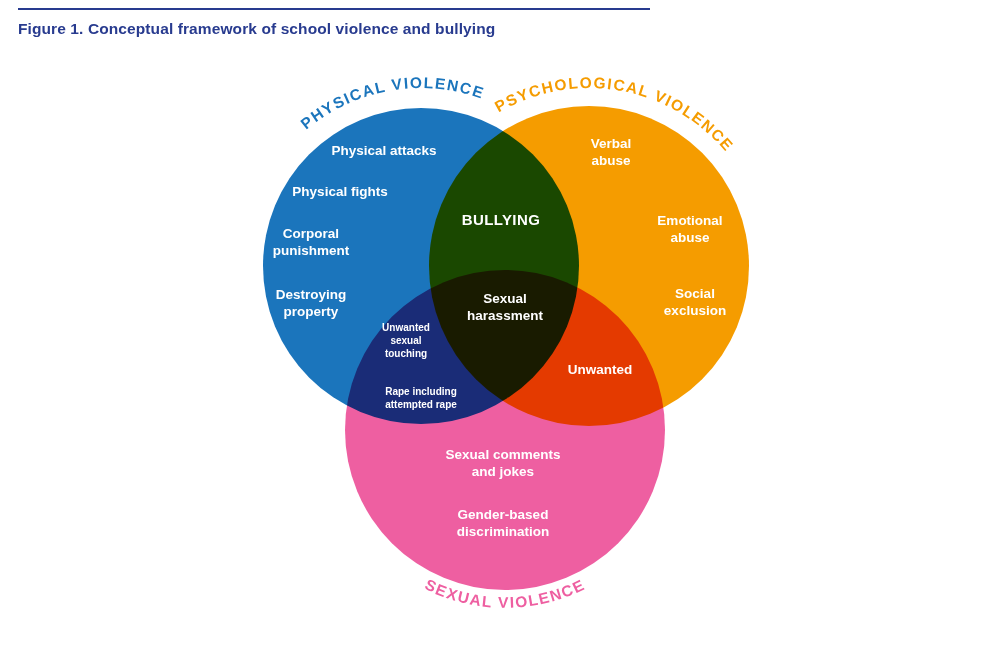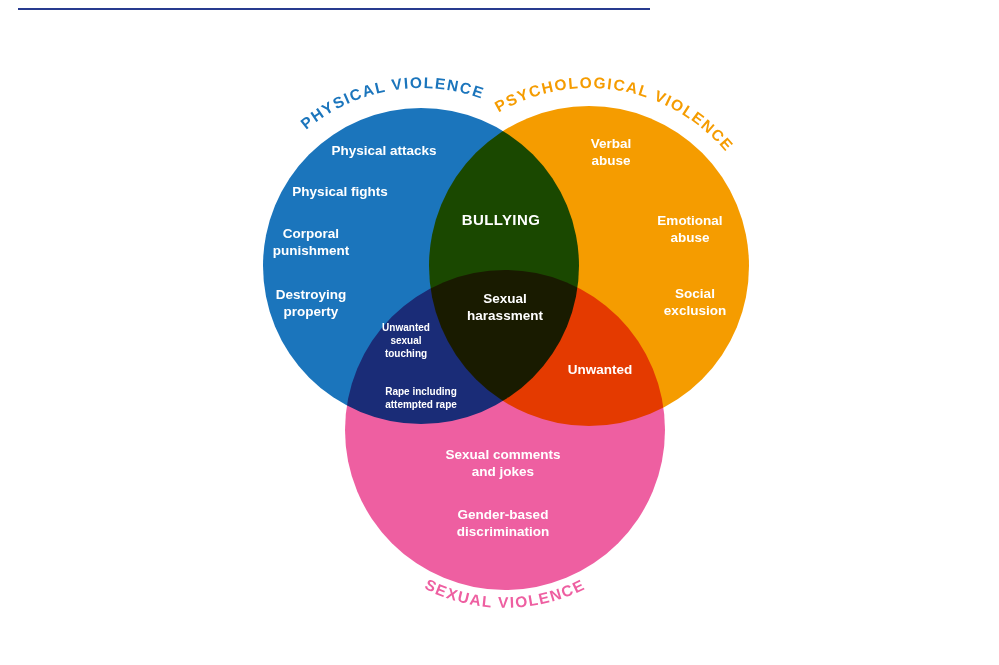--- a/index.html
+++ b/index.html
@@ -53,20 +53,21 @@
   .vlabel--big { font-size: 15px; letter-spacing: 0.4px; }
   .vlabel--small { font-size: 10px; line-height: 1.3; }
 </style>
 </head>
 <body>
 
 <div class="page">
 
   <div class="top-rule" style="background-color: rgb(40, 59, 143);"></div>
 
+  <h1 class="figure-title" style="color: rgb(40, 59, 143);">Figure 1. Conceptual framework of school violence and bullying</h1>
 
   <div>
     <svg class="venn-svg" width="999" height="665" viewBox="0 0 999 665">
       <defs>
         <path id="arc-physical" d="M 253.7 205.1 A 178 178 0 0 1 557.3 151.6"></path>
         <path id="arc-psychological" d="M 474.6 129.7 A 178 178 0 0 1 743.2 177"></path>
         <path id="arc-sexual" d="M 368.7 544.4 A 178 178 0 0 0 641.3 544.4"></path>
       </defs>
 
       <g>

